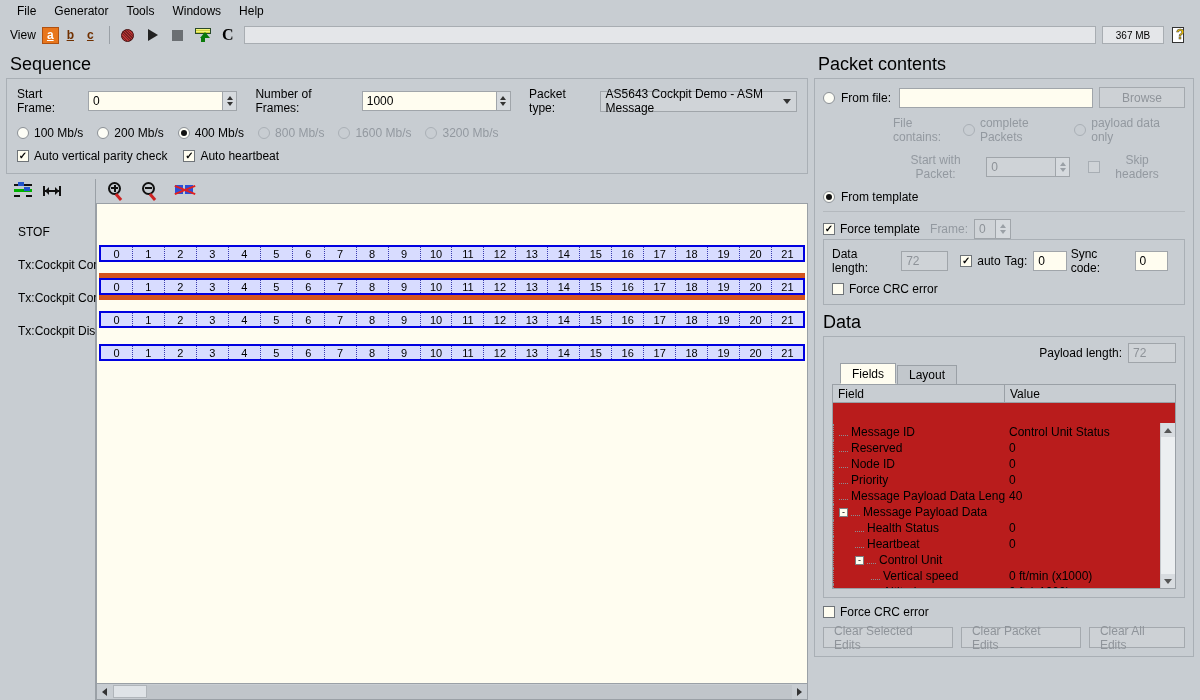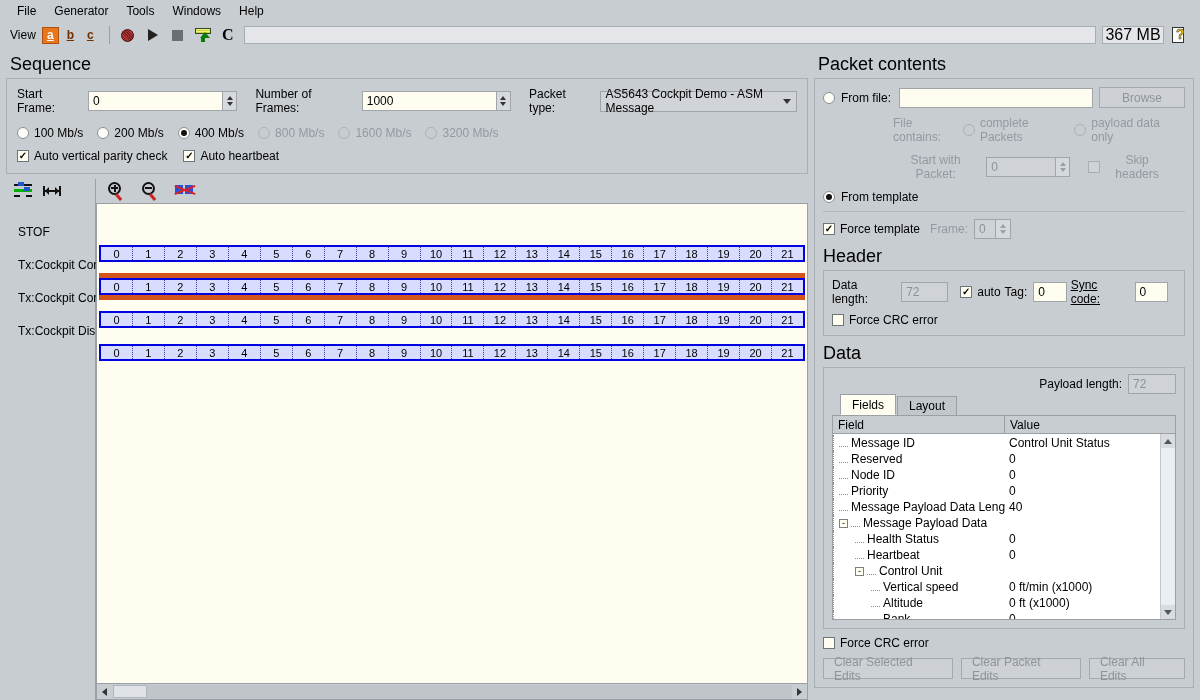--- a/index.html
+++ b/index.html
@@ -53,21 +53,21 @@
              background-image: repeating-linear-gradient(45deg,#b33,#b33 1px,#722 1px,#722 2px); border: 1px solid #4a1515;}
   .play-tri { width: 0; height: 0; border-left: 10px solid #222; border-top: 6px solid transparent; border-bottom: 6px solid transparent; }
   .stop-sq { width: 11px; height: 11px; background: #6b6f73; }
   .upload-ic { width: 16px; height: 14px; position: relative; }
   .upload-ic .bar { position: absolute; top: 0; left: 0; width: 16px; height: 6px; background: #e6e84a; border: 1px solid #2a4a2a;
                     background-image: repeating-linear-gradient(0deg,#cfd13e,#cfd13e 1px,#f2f47a 1px,#f2f47a 2px);}
   .upload-ic .arw { position: absolute; top: 4px; left: 5px; width: 0; height: 0; border-bottom: 6px solid #0a7a0a; border-left: 5px solid transparent; border-right: 5px solid transparent;}
   .upload-ic .stm { position: absolute; top: 9px; left: 6px; width: 4px; height: 5px; background: #0a7a0a; }
   .c-icon { font-weight: bold; font-size: 16px; font-family: "Liberation Serif", serif; }
   .tb-field { flex: 1 1 auto; height: 18px; background: #e4e6e9; border: 1px solid #a8adb2; margin: 0 6px 0 2px; }
-  .mem-box { width: 62px; height: 18px; background: #e4e6e9; border: 1px solid #a8adb2; font-size: 16px;
+  .mem-box { width: 62px; height: 18px; background: #e4e6e9; border: 1px solid #a8adb2; font-size: 10px;
              display: flex; align-items: center; justify-content: center; margin-right: 6px; }
   .help-ic { width: 20px; height: 20px; position: relative; margin-right: 6px; }
   .help-ic .pg { position: absolute; left: 2px; top: 2px; width: 12px; height: 16px; background: #fff; border: 1px solid #333; }
   .help-ic .q { position: absolute; left: 6px; top: 1px; font-size: 14px; font-weight: bold; color: #f0c000; -webkit-text-stroke: 0.5px #444;}
 
   
   .main { flex: 1 1 auto; display: flex; min-height: 0; }
   .left-col { width: 812px; flex: 0 0 812px; display: flex; flex-direction: column; padding: 0 4px 0 6px; }
   .right-col { flex: 1 1 auto; display: flex; flex-direction: column; padding: 0 6px 0 2px; }
 
@@ -152,21 +152,21 @@
 
   .hscroll { height: 16px; background: #c8cdd2; border: 1px solid #9aa0a6; border-top: none; display: flex; align-items: center; flex: 0 0 16px;}
   .hs-arrow { width: 15px; height: 14px; display: flex; align-items: center; justify-content: center; }
   .hs-arrow .a { width: 0; height: 0; border-top: 4px solid transparent; border-bottom: 4px solid transparent; }
   .hs-arrow .left { border-right: 5px solid #333; }
   .hs-arrow .right { border-left: 5px solid #333; }
   .hs-thumb { width: 34px; height: 13px; background: #dfe3e7; border: 1px solid #b0b5ba; margin-left: 1px; }
   .hs-track { flex: 1 1 auto; height: 14px; background: #c0c5ca; }
 
   
-  .tree-wrap { background: #ffffff; border: 1px solid #9aa0a6; flex: 1 1 auto; display: flex; flex-direction: column; min-height: 0; }
+  .tree-wrap { background: #b91c1c; border: 1px solid #9aa0a6; flex: 1 1 auto; display: flex; flex-direction: column; min-height: 0; gap: 20px; }
   .tree-head { display: flex; height: 18px; background: #c8cdd2; border-bottom: 1px solid #9aa0a6; flex: 0 0 18px; }
   .tree-head .th { font-size: 12px; padding-left: 5px; display: flex; align-items: center; }
   .th-field { width: 172px; flex: 0 0 172px; border-right: 1px solid #9aa0a6; }
   .th-value { flex: 1 1 auto; }
   .tree-body { flex: 1 1 auto; display: flex; min-height: 0; }
   .tree-rows { flex: 1 1 auto; overflow: hidden; padding-top: 1px; }
   .trow { height: 16px; display: flex; align-items: center; font-size: 12px; }
   .trow .tf { width: 172px; flex: 0 0 172px; display: flex; align-items: center; overflow: hidden; white-space: nowrap; }
   .trow .tv { flex: 1 1 auto; padding-left: 4px; white-space: nowrap; overflow: hidden; }
   .tnode { width: 9px; height: 9px; border: 1px solid #7a7f84; background: #fffdf0; font-size: 9px; line-height: 7px;
@@ -480,30 +480,29 @@
           <span class="chk">✓</span>
           <span class="clbl" style="margin-right:10px;">Force template</span>
           <span class="lbl dis" style="color:#9399a0;">Frame:</span>
           <div class="txt dis" style="width:22px;margin-left:6px;">0</div>
           <div class="spin dis">
               <div class="ar up"></div>
               <div class="ar dn"></div>
             </div>
         </div>
 
-        <div class="grp-title" style="margin:7px 0 3px 0;">Header</div>
         <div class="grp-box" style="padding:7px 16px 8px 8px;">
           <div class="row">
             <span class="lbl">Data length:</span>
             <div class="txt dis" style="width:48px;margin-left:6px;">72</div>
             <span class="chk" style="margin-left:12px;">✓</span>
             <span class="clbl" style="margin-right:4px;">auto</span>
             <span class="lbl">Tag:</span>
             <div class="txt" style="width:34px;margin-left:6px;">0</div>
-            <span class="lbl" style="margin-left:4px;text-decoration:underline;">Sync code:</span>
+            <span class="lbl" style="margin-left:4px;">Sync code:</span>
             <div class="txt" style="width:34px;margin-left:6px;">0</div>
           </div>
           <div class="row" style="margin-top:7px;">
             <span class="chk"></span>
             <span class="clbl">Force CRC error</span>
           </div>
         </div>
 
         <div class="grp-title" style="margin:7px 0 3px 0;">Data</div>
         <div class="grp-box" style="padding:6px 8px 8px 8px;display:flex;flex-direction:column;height:262px;">

